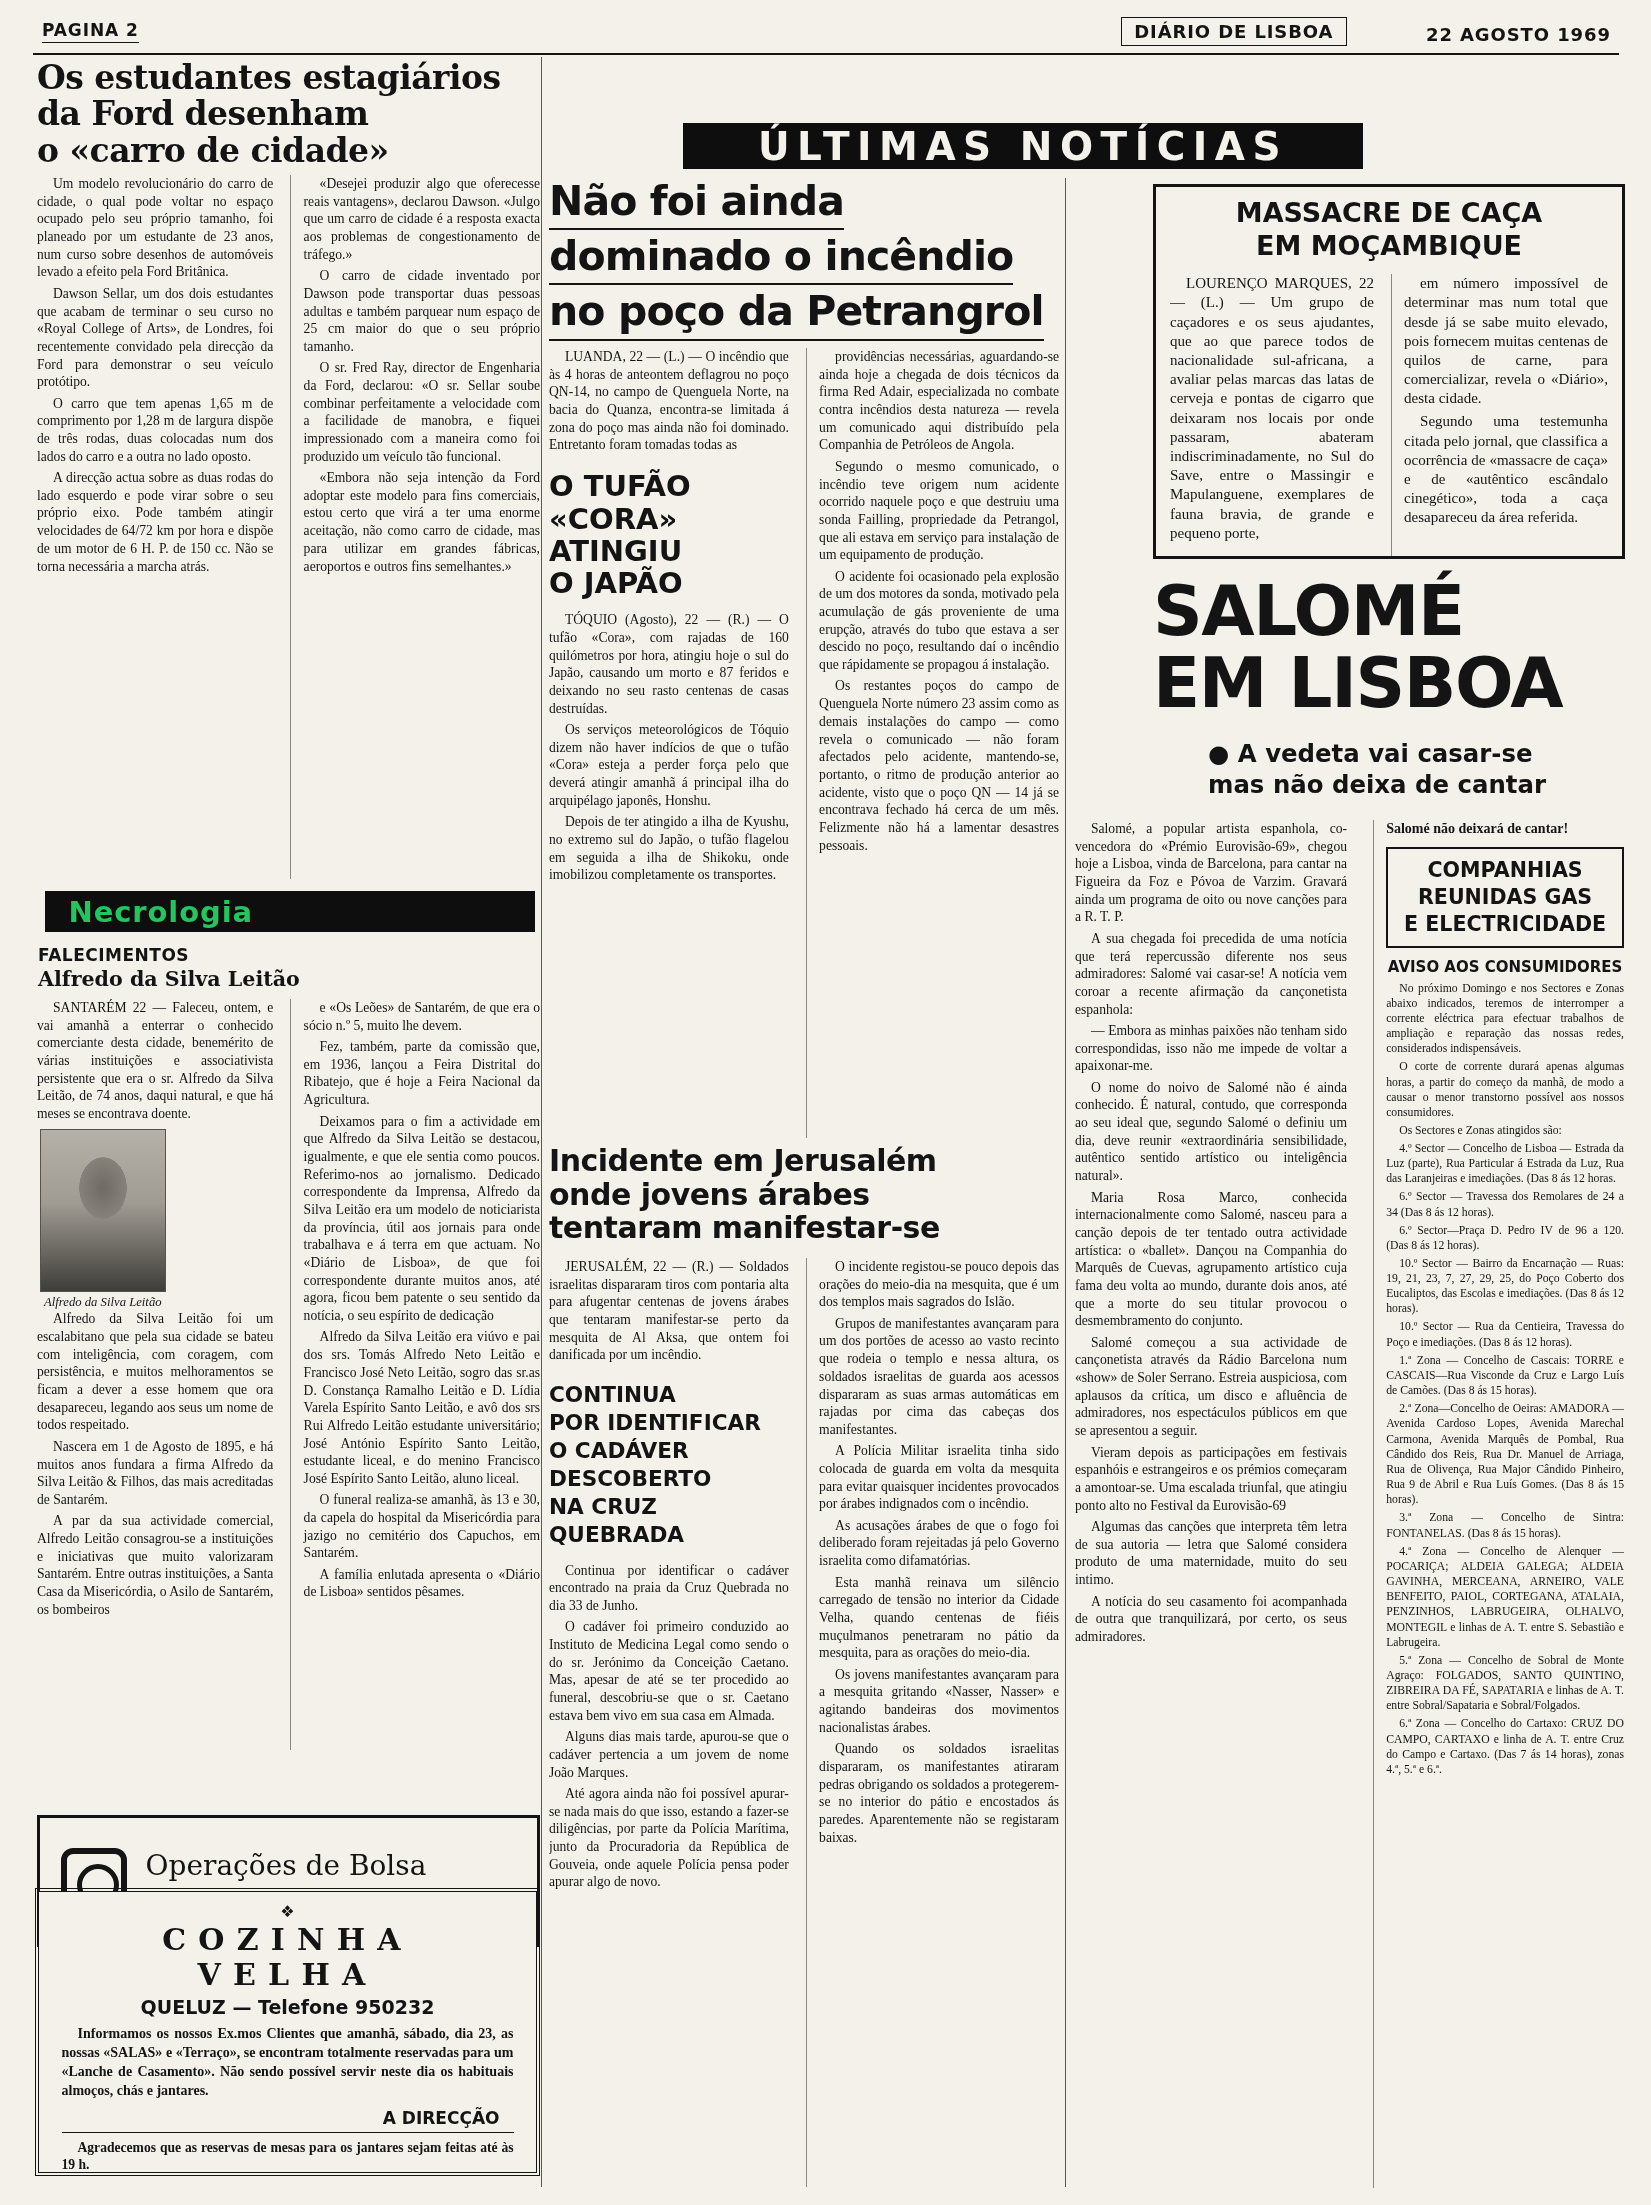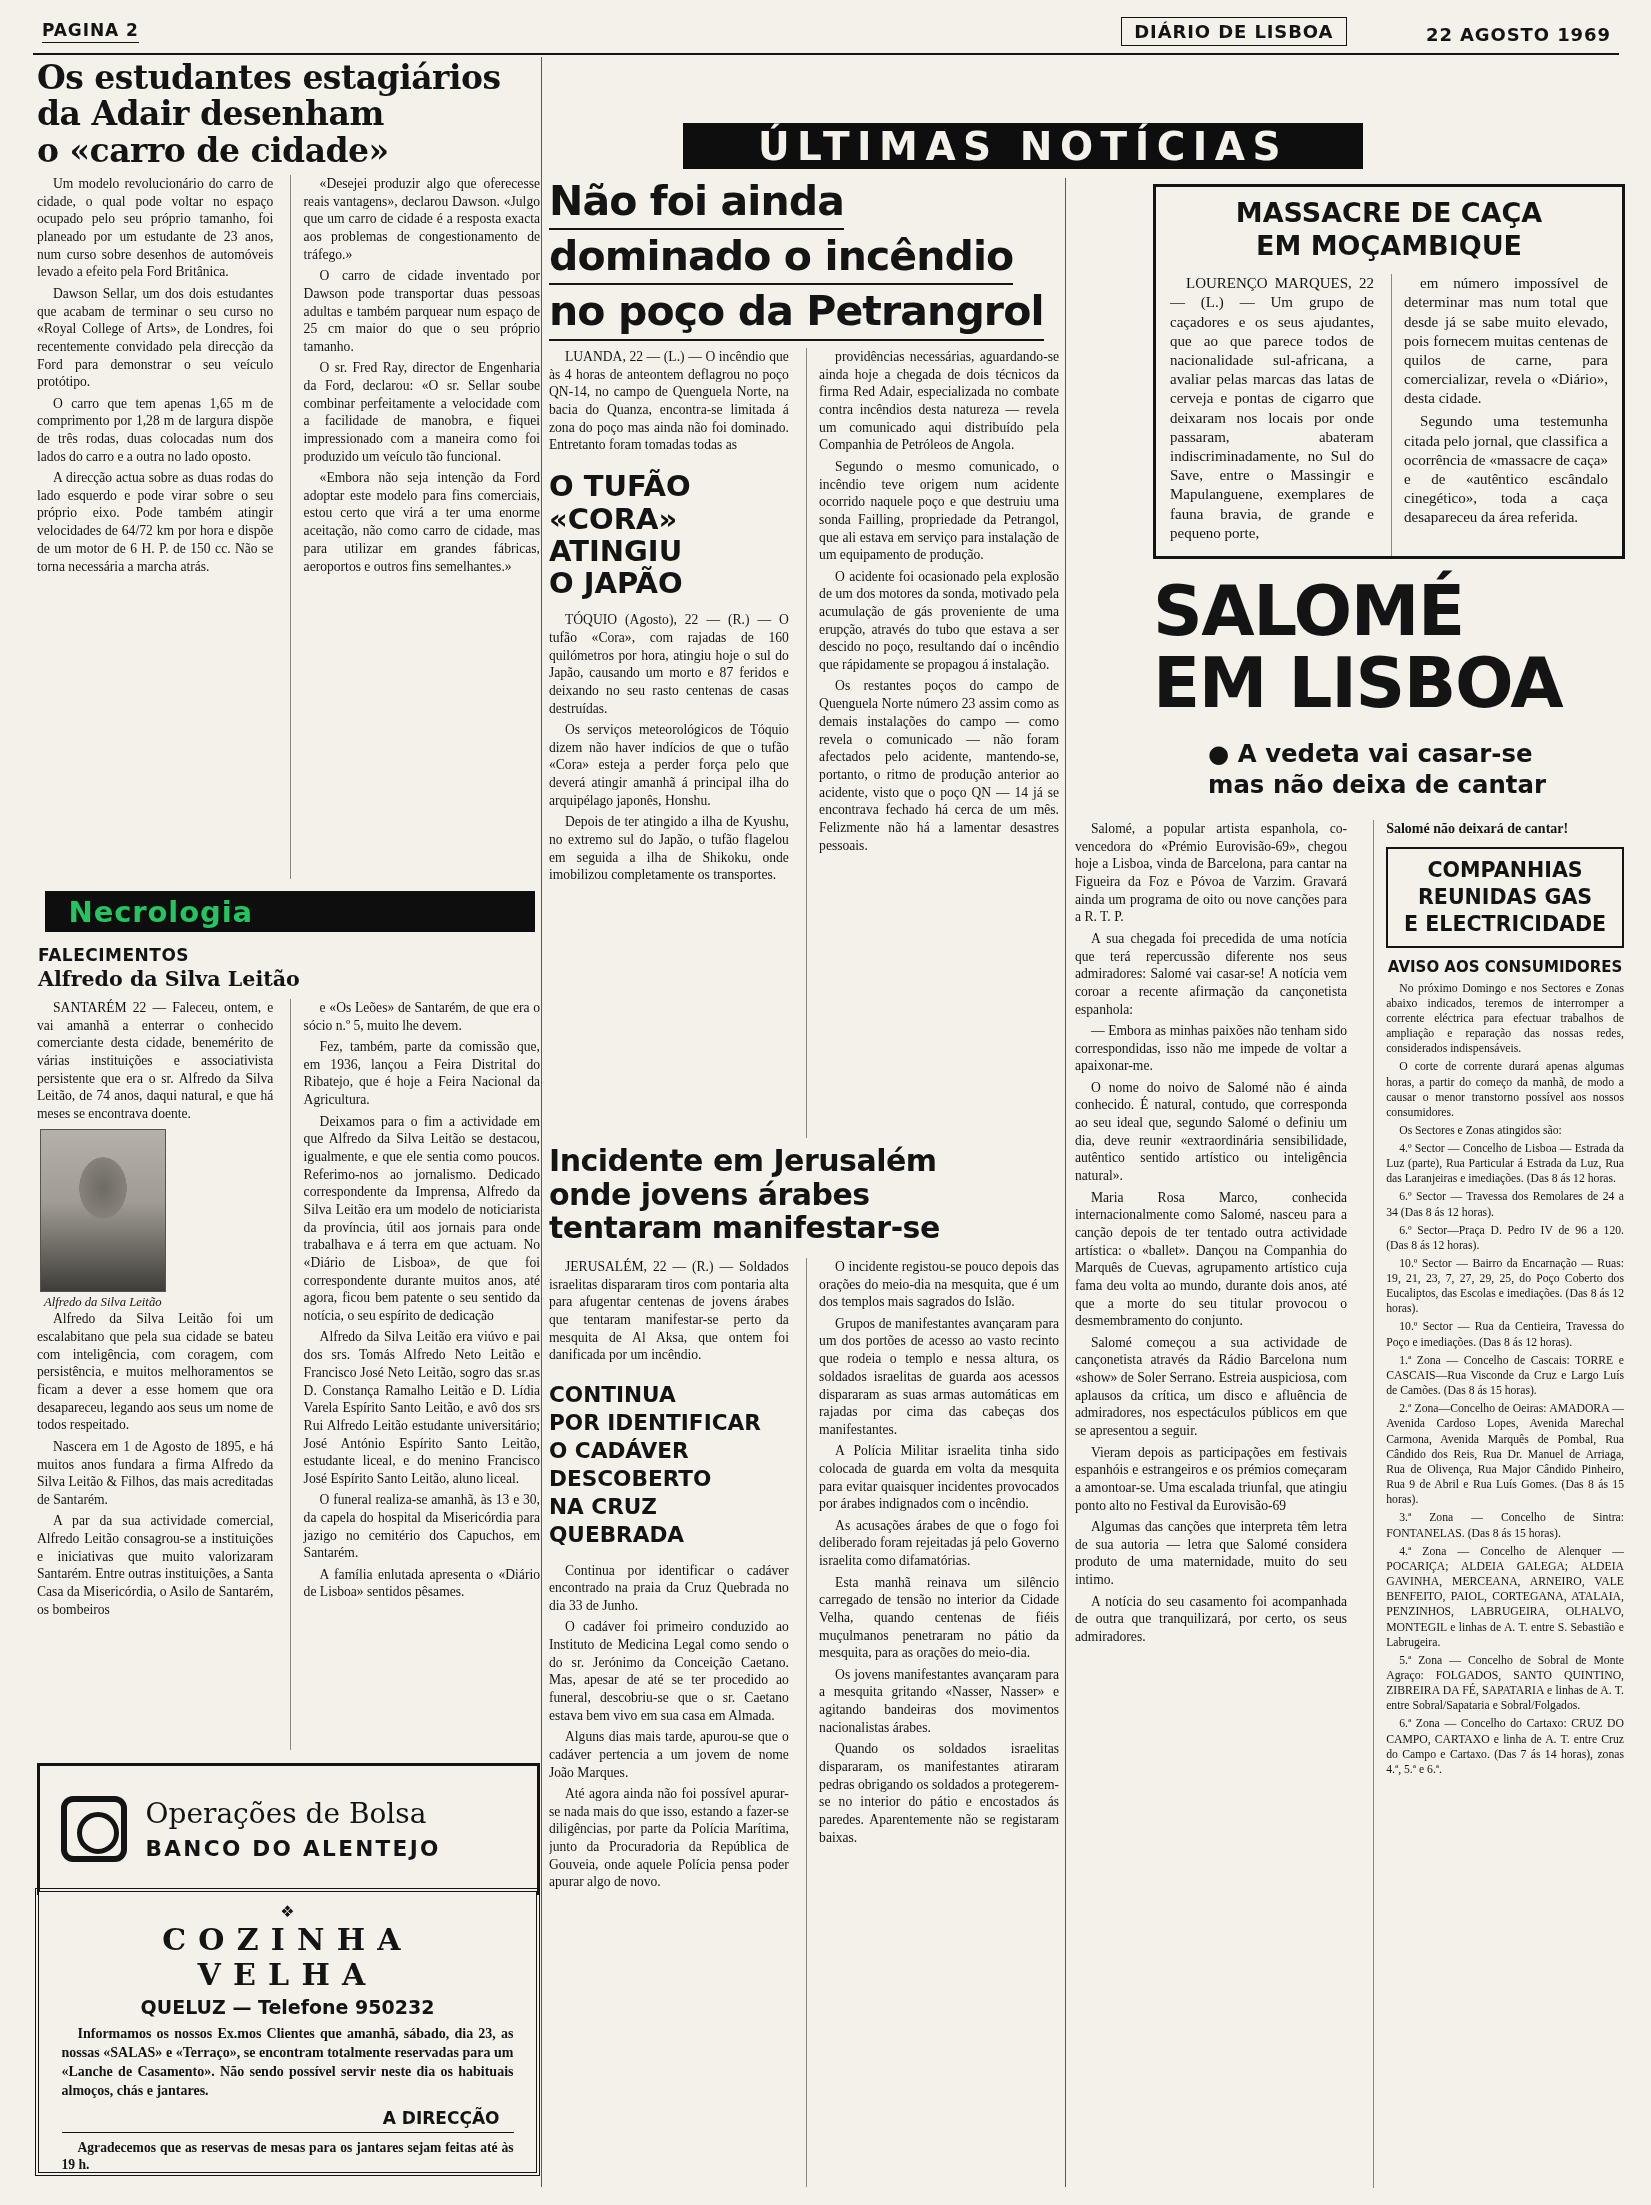--- a/index.html
+++ b/index.html
@@ -77,21 +77,21 @@
 
 <div class="abs page-label" style="left:42px;top:20px">PAGINA 2</div>
 <div class="abs masthead" style="left:1121px;top:17px">DIÁRIO DE LISBOA</div>
 <div class="abs issue-date" style="left:1426px;top:23.5px">22 AGOSTO 1969</div>
 <div class="abs top-rule" style="left:33px;top:53px;width:1586px"></div>
 <div class="abs vrule" style="left:541px;top:57px;height:2130px"></div>
 <div class="abs vrule" style="left:1065px;top:178px;height:2009px"></div>
 
 <div class="abs h-ford" style="left:37px;top:60px;width:503px">
     <p>Os estudantes estagiários</p>
-    <p>da Adair desenham</p>
+    <p>da Ford desenham</p>
     <p>o «carro de cidade»</p>
   </div>
 <div class="abs cols clip" style="left:37px;top:175px;width:503px;height:704px">
   <div class="col body">
       <p>Um modelo revolucionário do carro de cidade, o qual pode voltar no espaço ocupado pelo seu próprio tamanho, foi planeado por um estudante de 23 anos, num curso sobre desenhos de automóveis levado a efeito pela Ford Britânica.</p>
       <p>Dawson Sellar, um dos dois estudantes que acabam de terminar o seu curso no «Royal College of Arts», de Londres, foi recentemente convidado pela direcção da Ford para demonstrar o seu veículo protótipo.</p>
       <p>O carro que tem apenas 1,65 m de comprimento por 1,28 m de largura dispõe de três rodas, duas colocadas num dos lados do carro e a outra no lado oposto.</p>
       <p>A direcção actua sobre as duas rodas do lado esquerdo e pode virar sobre o seu próprio eixo. Pode também atingir velocidades de 64/72 km por hora e dispõe de um motor de 6 H. P. de 150 cc. Não se torna necessária a marcha atrás.</p>
     </div>
   <div class="col body ruled">
@@ -123,21 +123,21 @@
   <div class="col body ruled">
       <p>e «Os Leões» de Santarém, de que era o sócio n.º 5, muito lhe devem.</p>
       <p>Fez, também, parte da comissão que, em 1936, lançou a Feira Distrital do Ribatejo, que é hoje a Feira Nacional da Agricultura.</p>
       <p>Deixamos para o fim a actividade em que Alfredo da Silva Leitão se destacou, igualmente, e que ele sentia como poucos. Referimo-nos ao jornalismo. Dedicado correspondente da Imprensa, Alfredo da Silva Leitão era um modelo de noticiarista da província, útil aos jornais para onde trabalhava e á terra em que actuam. No «Diário de Lisboa», de que foi correspondente durante muitos anos, até agora, ficou bem patente o seu sentido da notícia, o seu espírito de dedicação</p>
       <p>Alfredo da Silva Leitão era viúvo e pai dos srs. Tomás Alfredo Neto Leitão e Francisco José Neto Leitão, sogro das sr.as D. Constança Ramalho Leitão e D. Lídia Varela Espírito Santo Leitão, e avô dos srs Rui Alfredo Leitão estudante universitário; José António Espírito Santo Leitão, estudante liceal, e do menino Francisco José Espírito Santo Leitão, aluno liceal.</p>
       <p>O funeral realiza-se amanhã, às 13 e 30, da capela do hospital da Misericórdia para jazigo no cemitério dos Capuchos, em Santarém.</p>
       <p>A família enlutada apresenta o «Diário de Lisboa» sentidos pêsames.</p>
     </div>
 </div>
 
-<div class="abs banco-ad" style="left:37px;top:1763px;width:503px;height:132px">
+<div class="abs banco-ad" style="left:37px;top:1815px;width:503px;height:132px">
   <div class="banco-logo"></div>
   <div class="banco-lines">
     <div class="banco-line1">Operações de Bolsa</div>
     <div class="banco-line2">BANCO DO ALENTEJO</div>
   </div>
 </div>
 
 <div class="abs cozinha-ad" style="left:38px;top:1891px;width:499px;height:282px">
   <div class="coz-orn">❖</div>
   <div class="coz-title">COZINHA VELHA</div>

